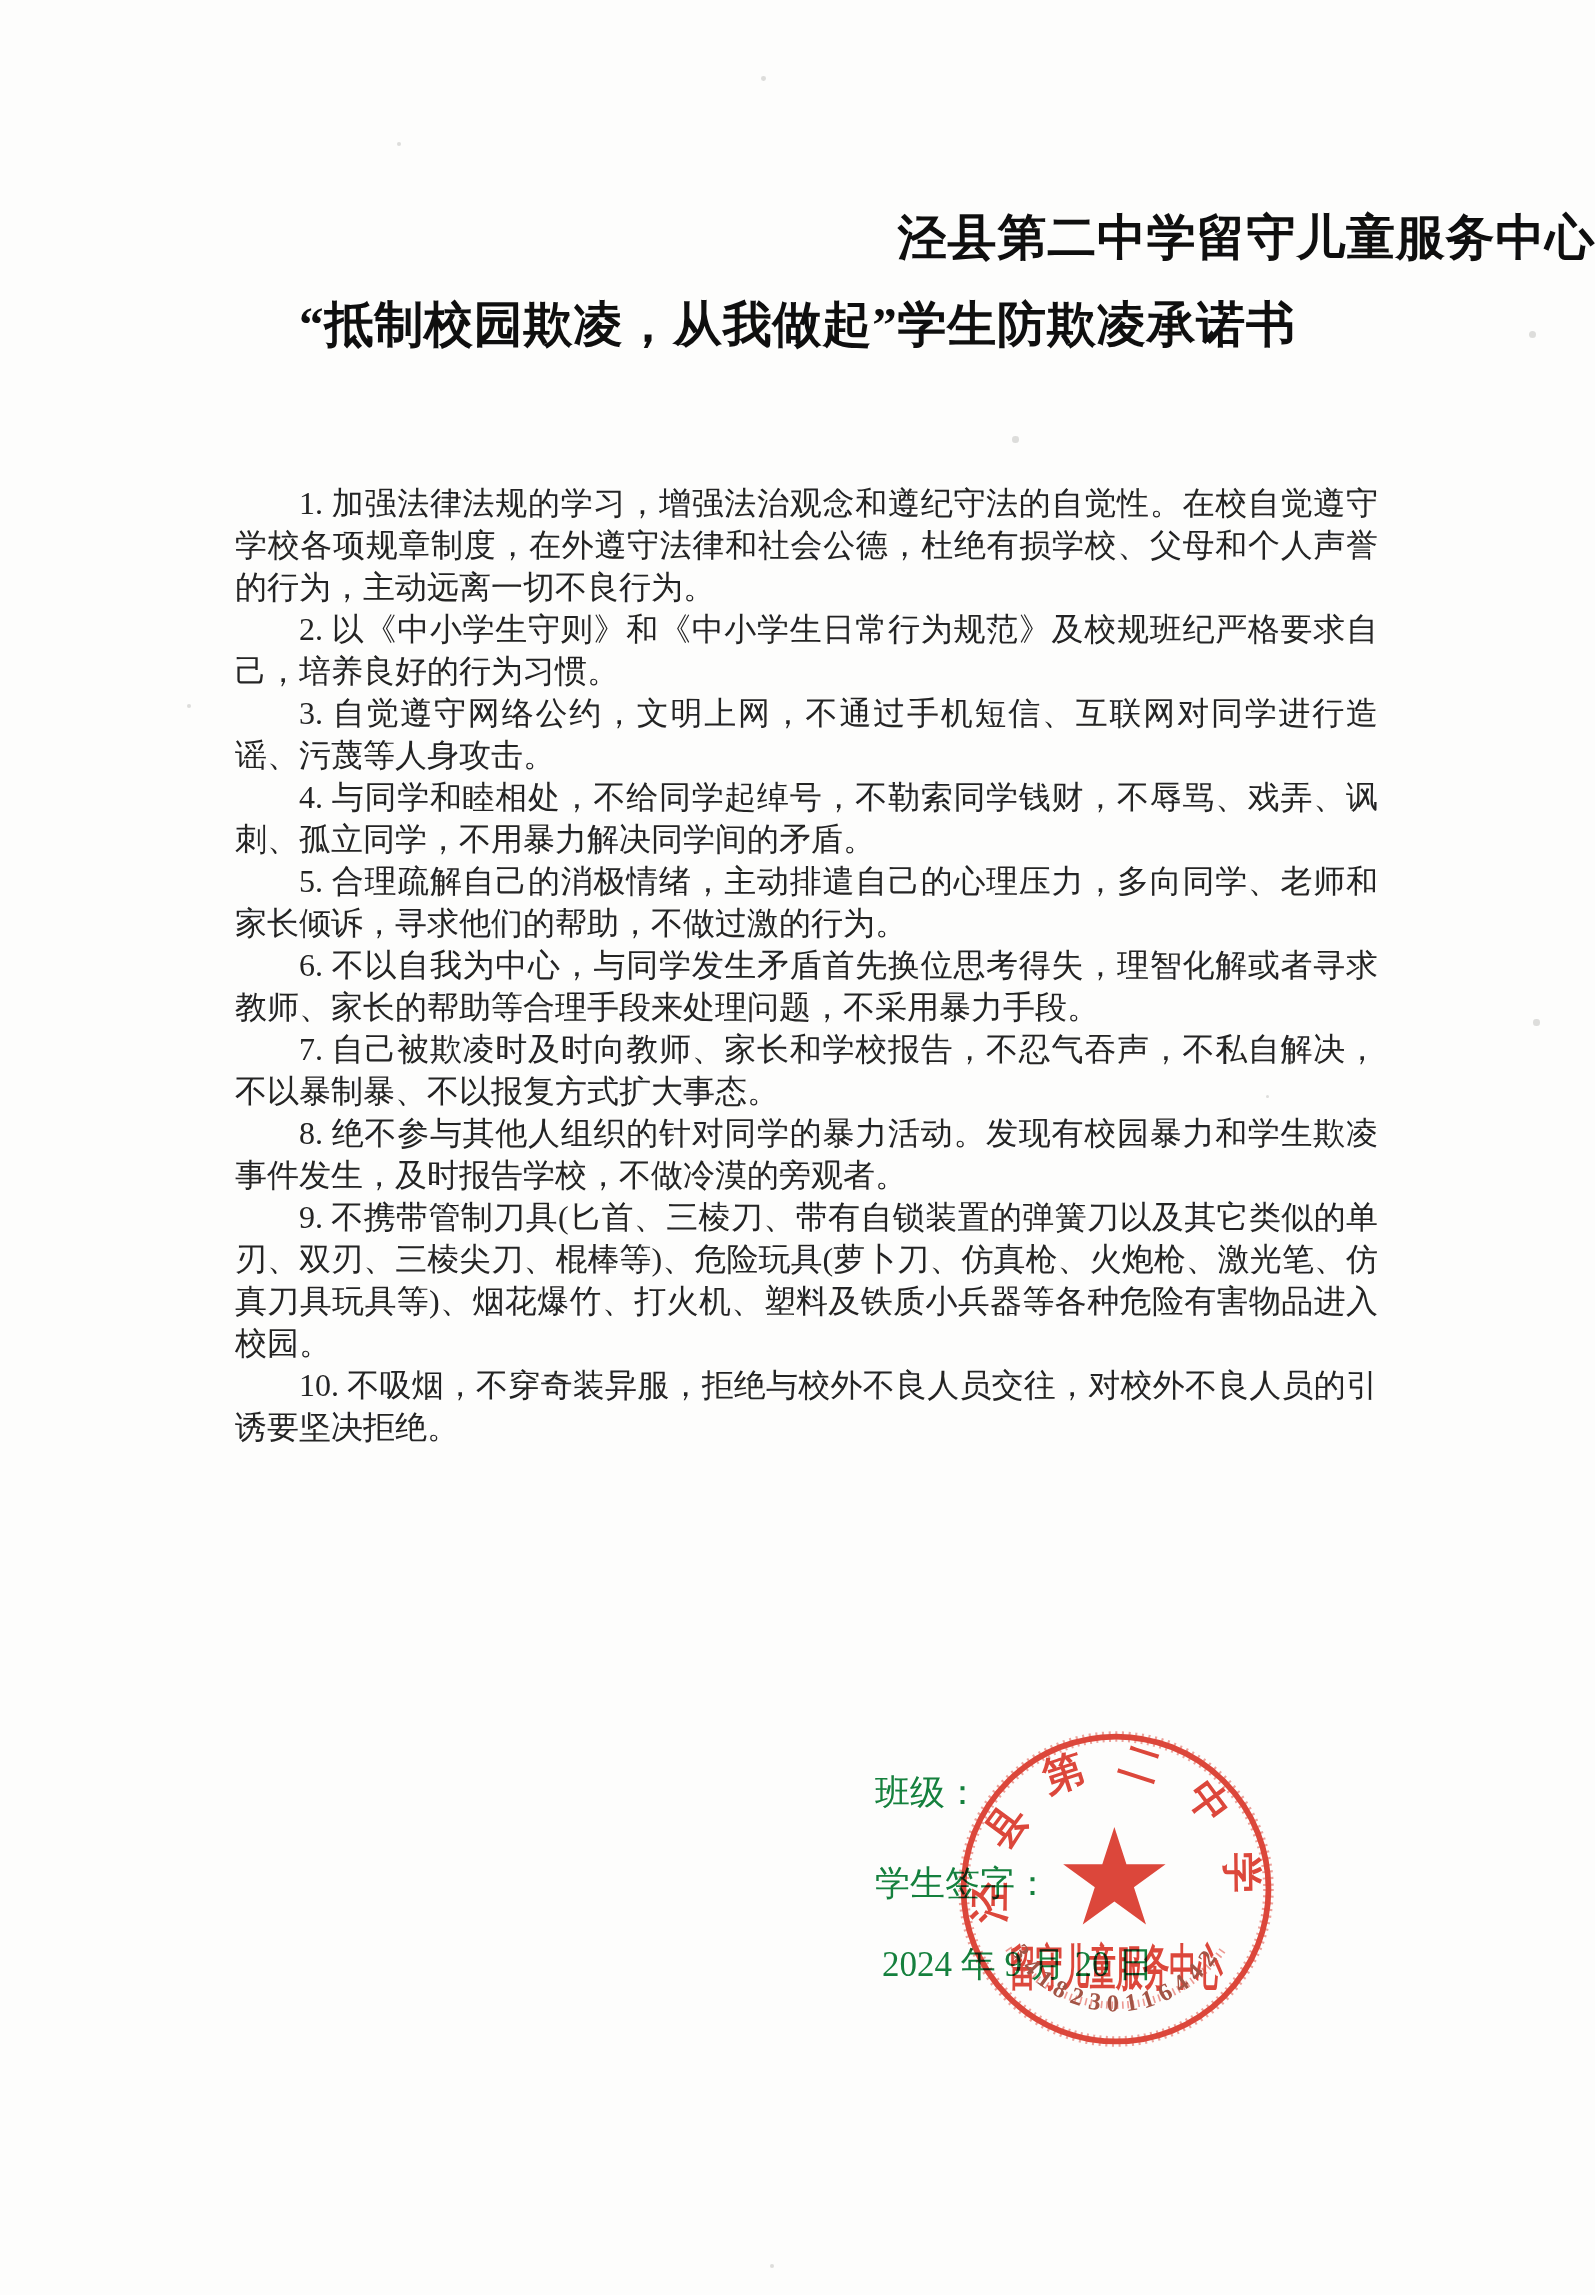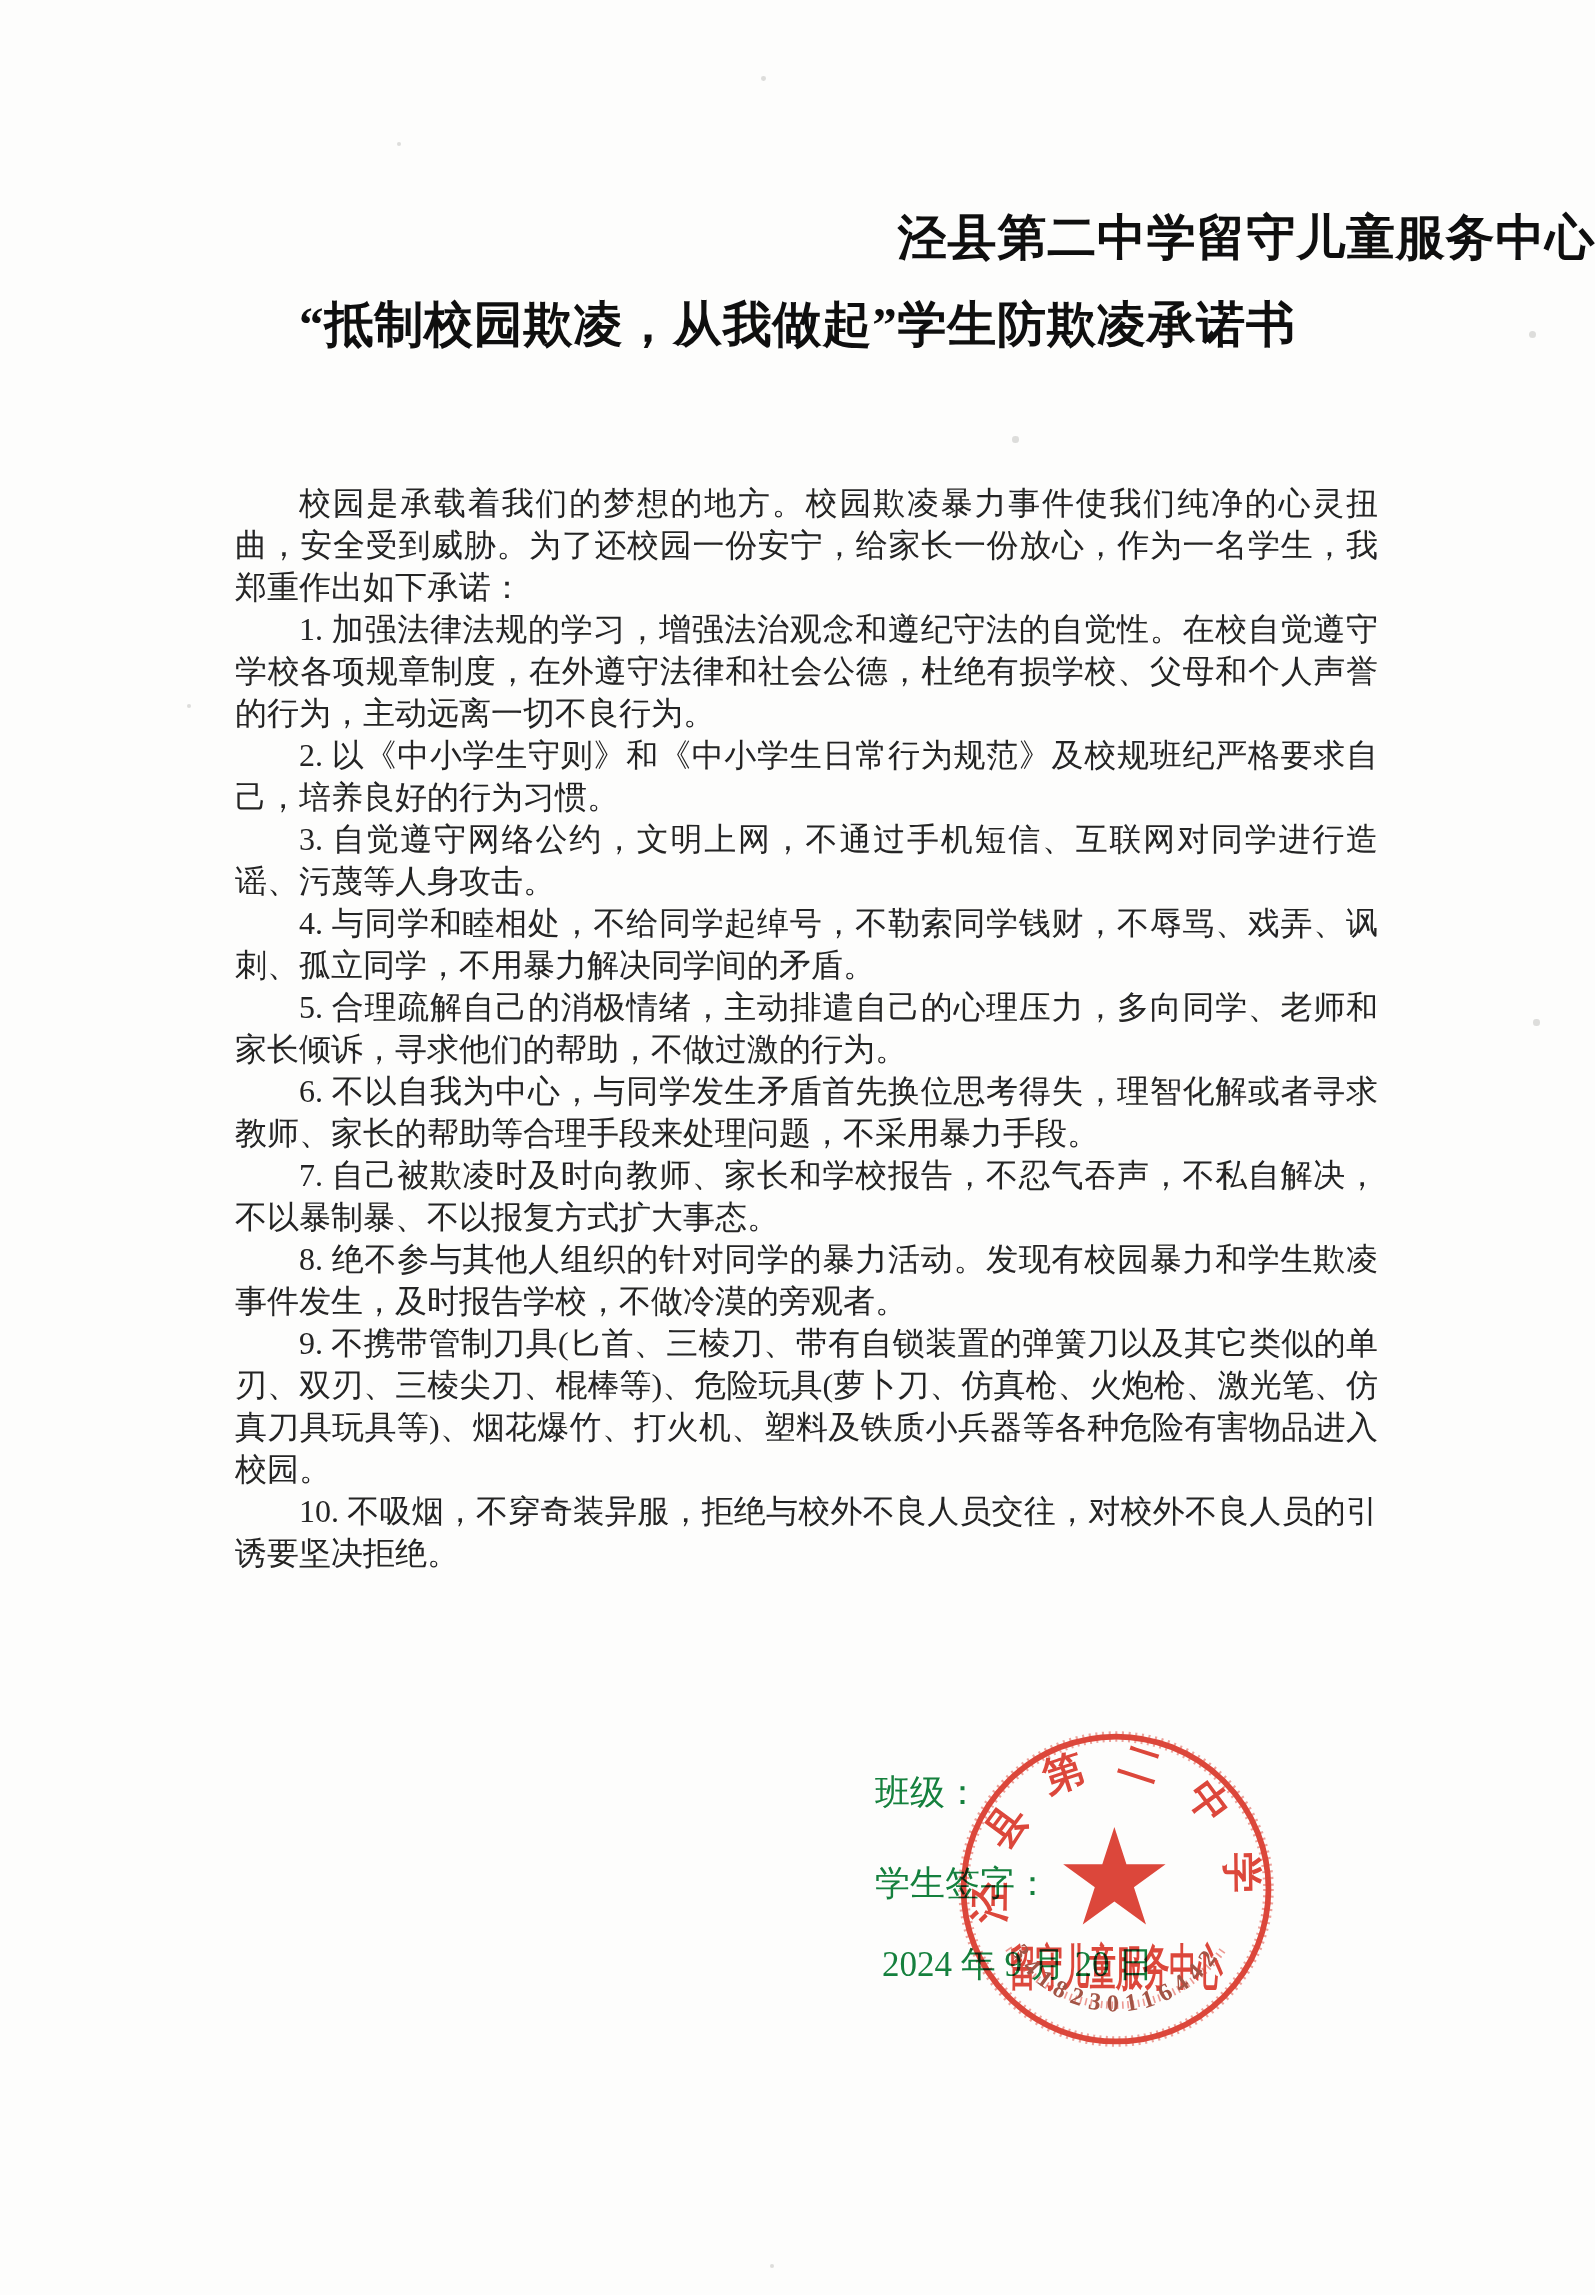--- a/index.html
+++ b/index.html
@@ -77,21 +77,20 @@
     <span class="speck" style="left:340px;top:871px;width:4.1px;height:4.1px;"></span>
     <span class="speck" style="left:1533px;top:1019px;width:6.5px;height:6.5px;"></span>
     <span class="speck" style="left:1266px;top:1095px;width:3.3px;height:3.3px;"></span>
     <span class="speck" style="left:770px;top:2264px;width:4.1px;height:4.1px;"></span>
   </div>
 
   <div class="doc-title line1">泾县第二中学留守儿童服务中心</div>
   <div class="doc-title line2">“抵制校园欺凌，从我做起”学生防欺凌承诺书</div>
 
   <div class="doc-body">
-    <p>校园是承载着我们的梦想的地方。校园欺凌暴力事件使我们纯净的心灵扭曲，安全受到威胁。为了还校园一份安宁，给家长一份放心，作为一名学生，我郑重作出如下承诺：</p>
     <p>1. 加强法律法规的学习，增强法治观念和遵纪守法的自觉性。在校自觉遵守学校各项规章制度，在外遵守法律和社会公德，杜绝有损学校、父母和个人声誉的行为，主动远离一切不良行为。</p>
     <p>2. 以《中小学生守则》和《中小学生日常行为规范》及校规班纪严格要求自己，培养良好的行为习惯。</p>
     <p>3. 自觉遵守网络公约，文明上网，不通过手机短信、互联网对同学进行造谣、污蔑等人身攻击。</p>
     <p>4. 与同学和睦相处，不给同学起绰号，不勒索同学钱财，不辱骂、戏弄、讽刺、孤立同学，不用暴力解决同学间的矛盾。</p>
     <p>5. 合理疏解自己的消极情绪，主动排遣自己的心理压力，多向同学、老师和家长倾诉，寻求他们的帮助，不做过激的行为。</p>
     <p>6. 不以自我为中心，与同学发生矛盾首先换位思考得失，理智化解或者寻求教师、家长的帮助等合理手段来处理问题，不采用暴力手段。</p>
     <p>7. 自己被欺凌时及时向教师、家长和学校报告，不忍气吞声，不私自解决，不以暴制暴、不以报复方式扩大事态。</p>
     <p>8. 绝不参与其他人组织的针对同学的暴力活动。发现有校园暴力和学生欺凌事件发生，及时报告学校，不做冷漠的旁观者。</p>
     <p>9. 不携带管制刀具(匕首、三棱刀、带有自锁装置的弹簧刀以及其它类似的单刃、双刃、三棱尖刀、棍棒等)、危险玩具(萝卜刀、仿真枪、火炮枪、激光笔、仿真刀具玩具等)、烟花爆竹、打火机、塑料及铁质小兵器等各种危险有害物品进入校园。</p>
     <p>10. 不吸烟，不穿奇装异服，拒绝与校外不良人员交往，对校外不良人员的引诱要坚决拒绝。</p>

